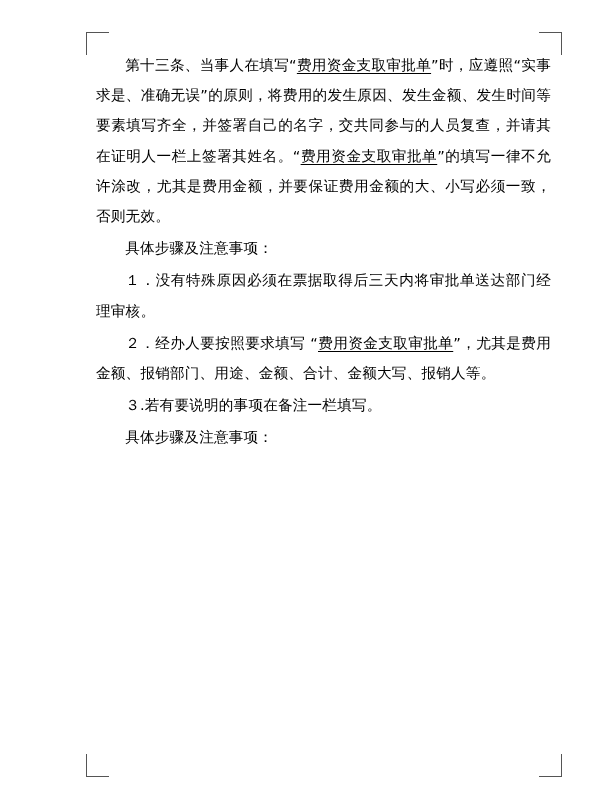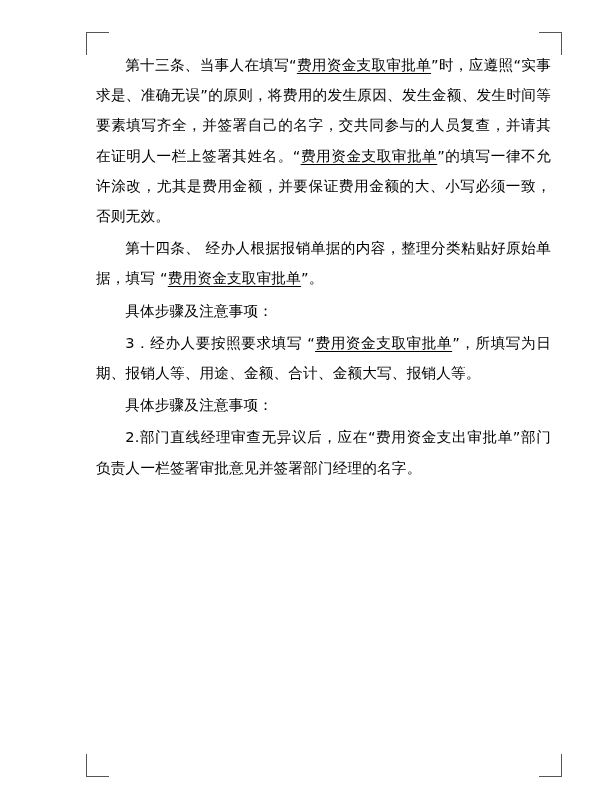--- a/index.html
+++ b/index.html
@@ -57,19 +57,19 @@
 <body>
 
 <div class="page">
   <div class="crop tl"></div>
   <div class="crop tr"></div>
   <div class="crop bl"></div>
   <div class="crop br"></div>
 
   <div class="content" id="doc-content">
       <p class="para"><span>第十三条、当事人在填写“</span><span class="u">费用资金支取审批单</span><span>”时，应遵照“实事求是、准确无误”的原则，将费用的发生原因、发生金额、发生时间等要素填写齐全，并签署自己的名字，交共同参与的人员复查，并请其在证明人一栏上签署其姓名。“</span><span class="u">费用资金支取审批单</span><span>”的填写一律不允许涂改，尤其是费用金额，并要保证费用金额的大、小写必须一致，否则无效。</span></p>
-      <p class="para"><span>第十四条、 经办人根据报销单据的内容，整理分类粘贴好原始单据，填写 “</span><span class="u">费用资金支取审批单</span><span>”。</span></p>
       <p class="para"><span>具体步骤及注意事项：</span></p>
-      <p class="para"><span>3．经办人要按照要求填写 “</span><span class="u">费用资金支取审批单</span><span>”，所填写为日期、报销人等、用途、金额、合计、金额大写、报销人等。</span></p>
+      <p class="para"><span>１．没有特殊原因必须在票据取得后三天内将审批单送达部门经理审核。</span></p>
+      <p class="para"><span>２．经办人要按照要求填写 “</span><span class="u">费用资金支取审批单</span><span>”，尤其是费用金额、报销部门、用途、金额、合计、金额大写、报销人等。</span></p>
+      <p class="para"><span>３.若有要说明的事项在备注一栏填写。</span></p>
       <p class="para"><span>具体步骤及注意事项：</span></p>
-      <p class="para"><span>2.部门直线经理审查无异议后，应在“费用资金支出审批单”部门负责人一栏签署审批意见并签署部门经理的名字。</span></p>
     </div>
 </div>
 
 </body></html>

